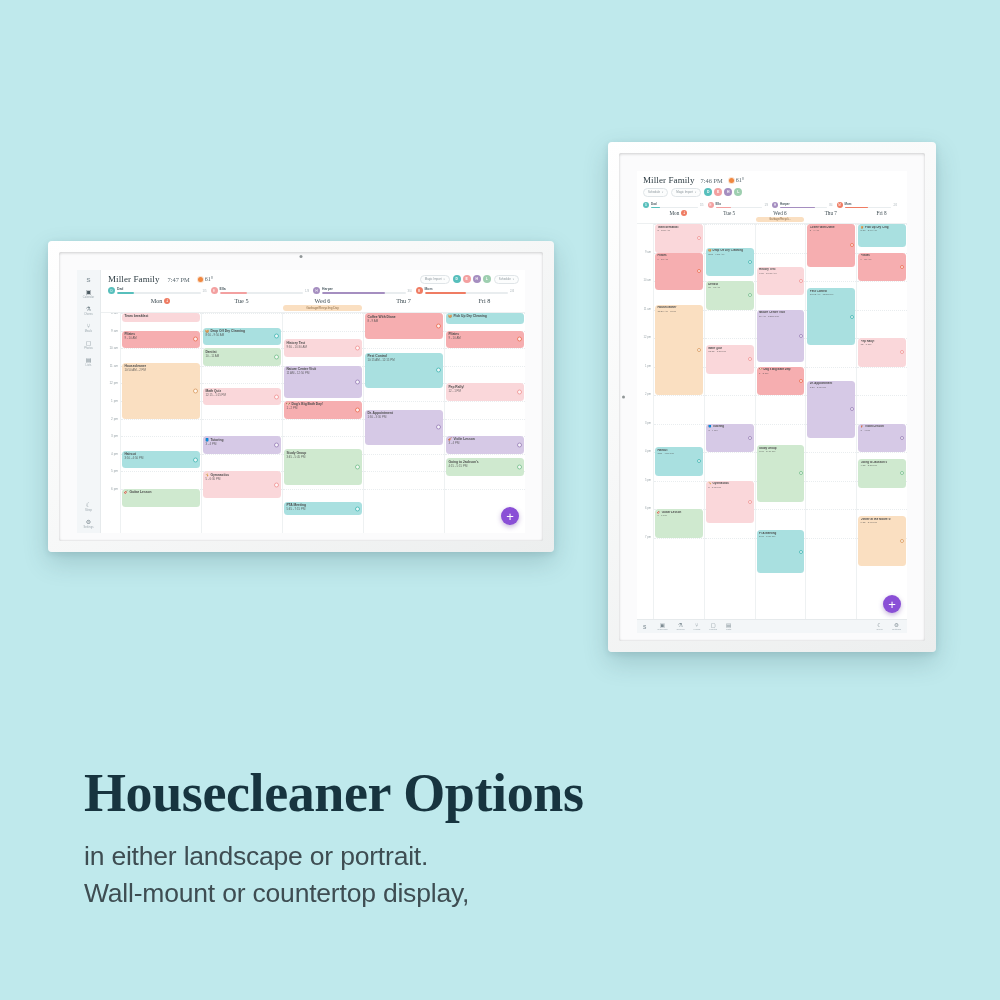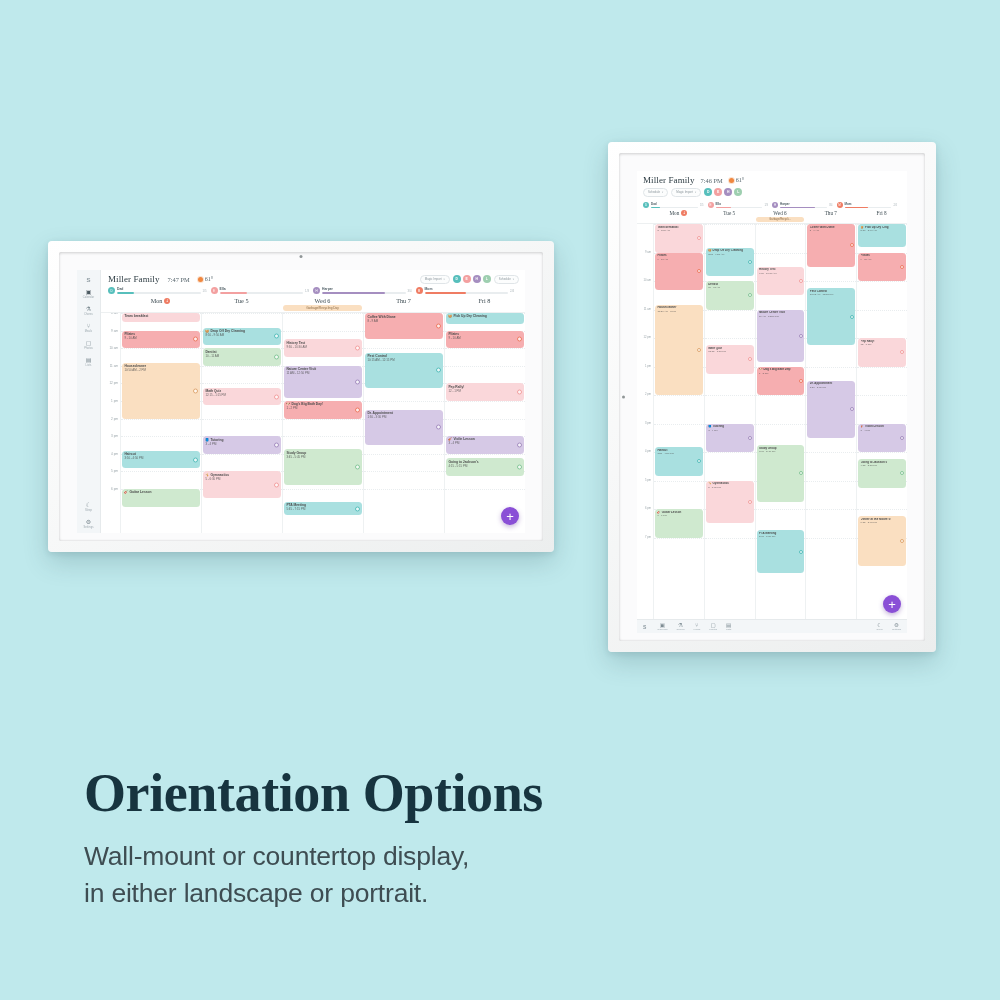--- a/index.html
+++ b/index.html
@@ -839,20 +839,20 @@
               <div class="bn-lbl">Settings</div>
             </div>
           </div>
 
         </div>
       </div>
     </div>
   </div>
 
   <div class="caption">
-    <div class="cap-h1">Orientation Options</div>
+    <div class="cap-h1">Housecleaner Options</div>
     <div class="cap-p">
+      <div>in either landscape or portrait.</div>
       <div>Wall-mount or countertop display,</div>
-      <div>in either landscape or portrait.</div>
     </div>
   </div>
 
 </div>
 
 </body></html>

